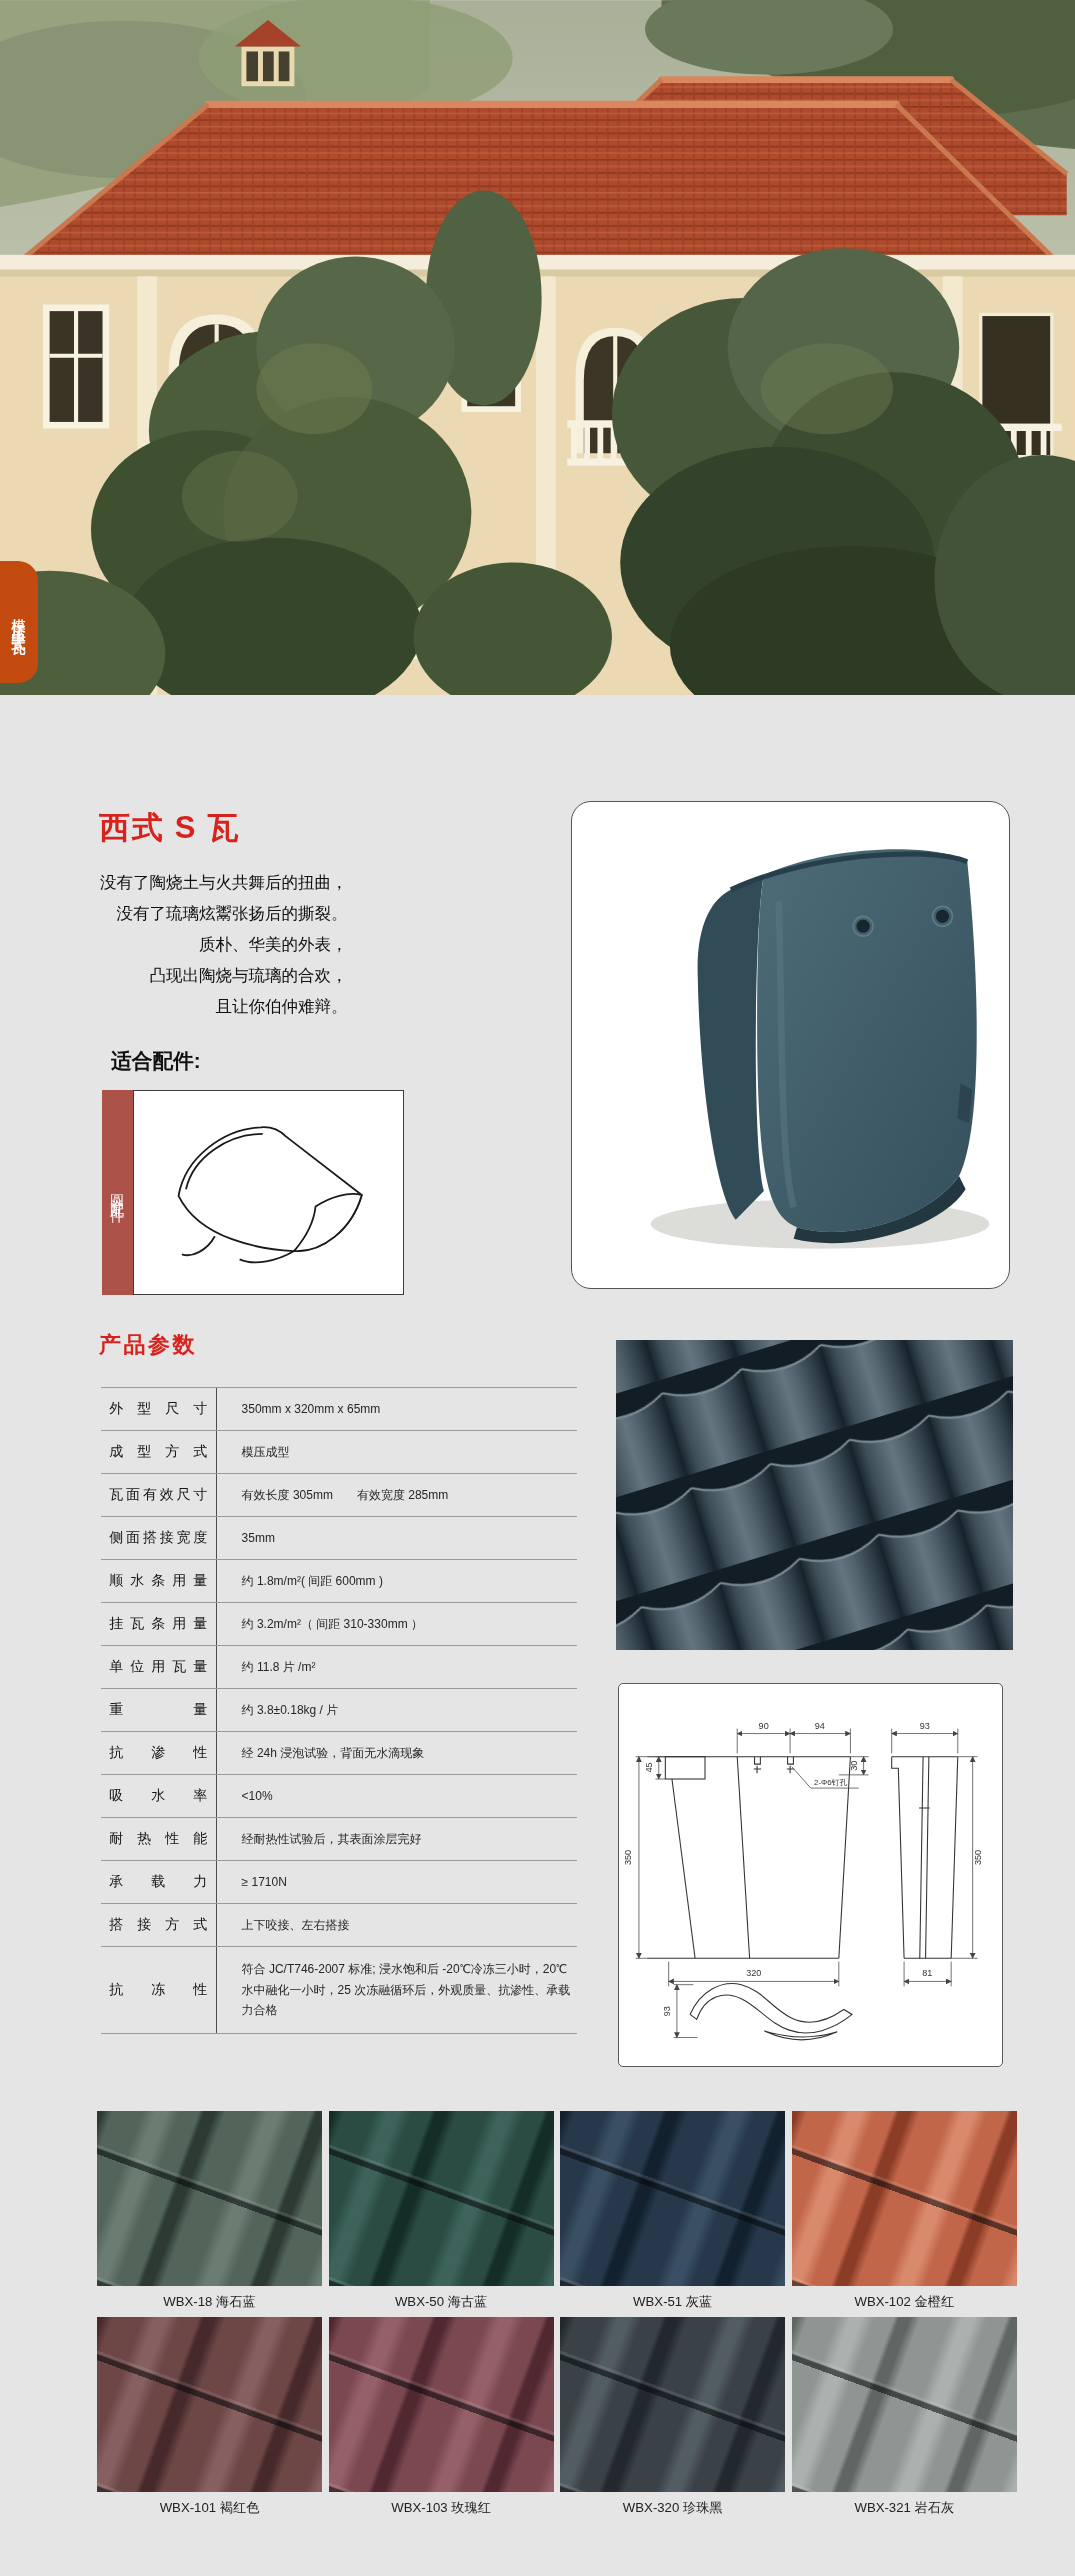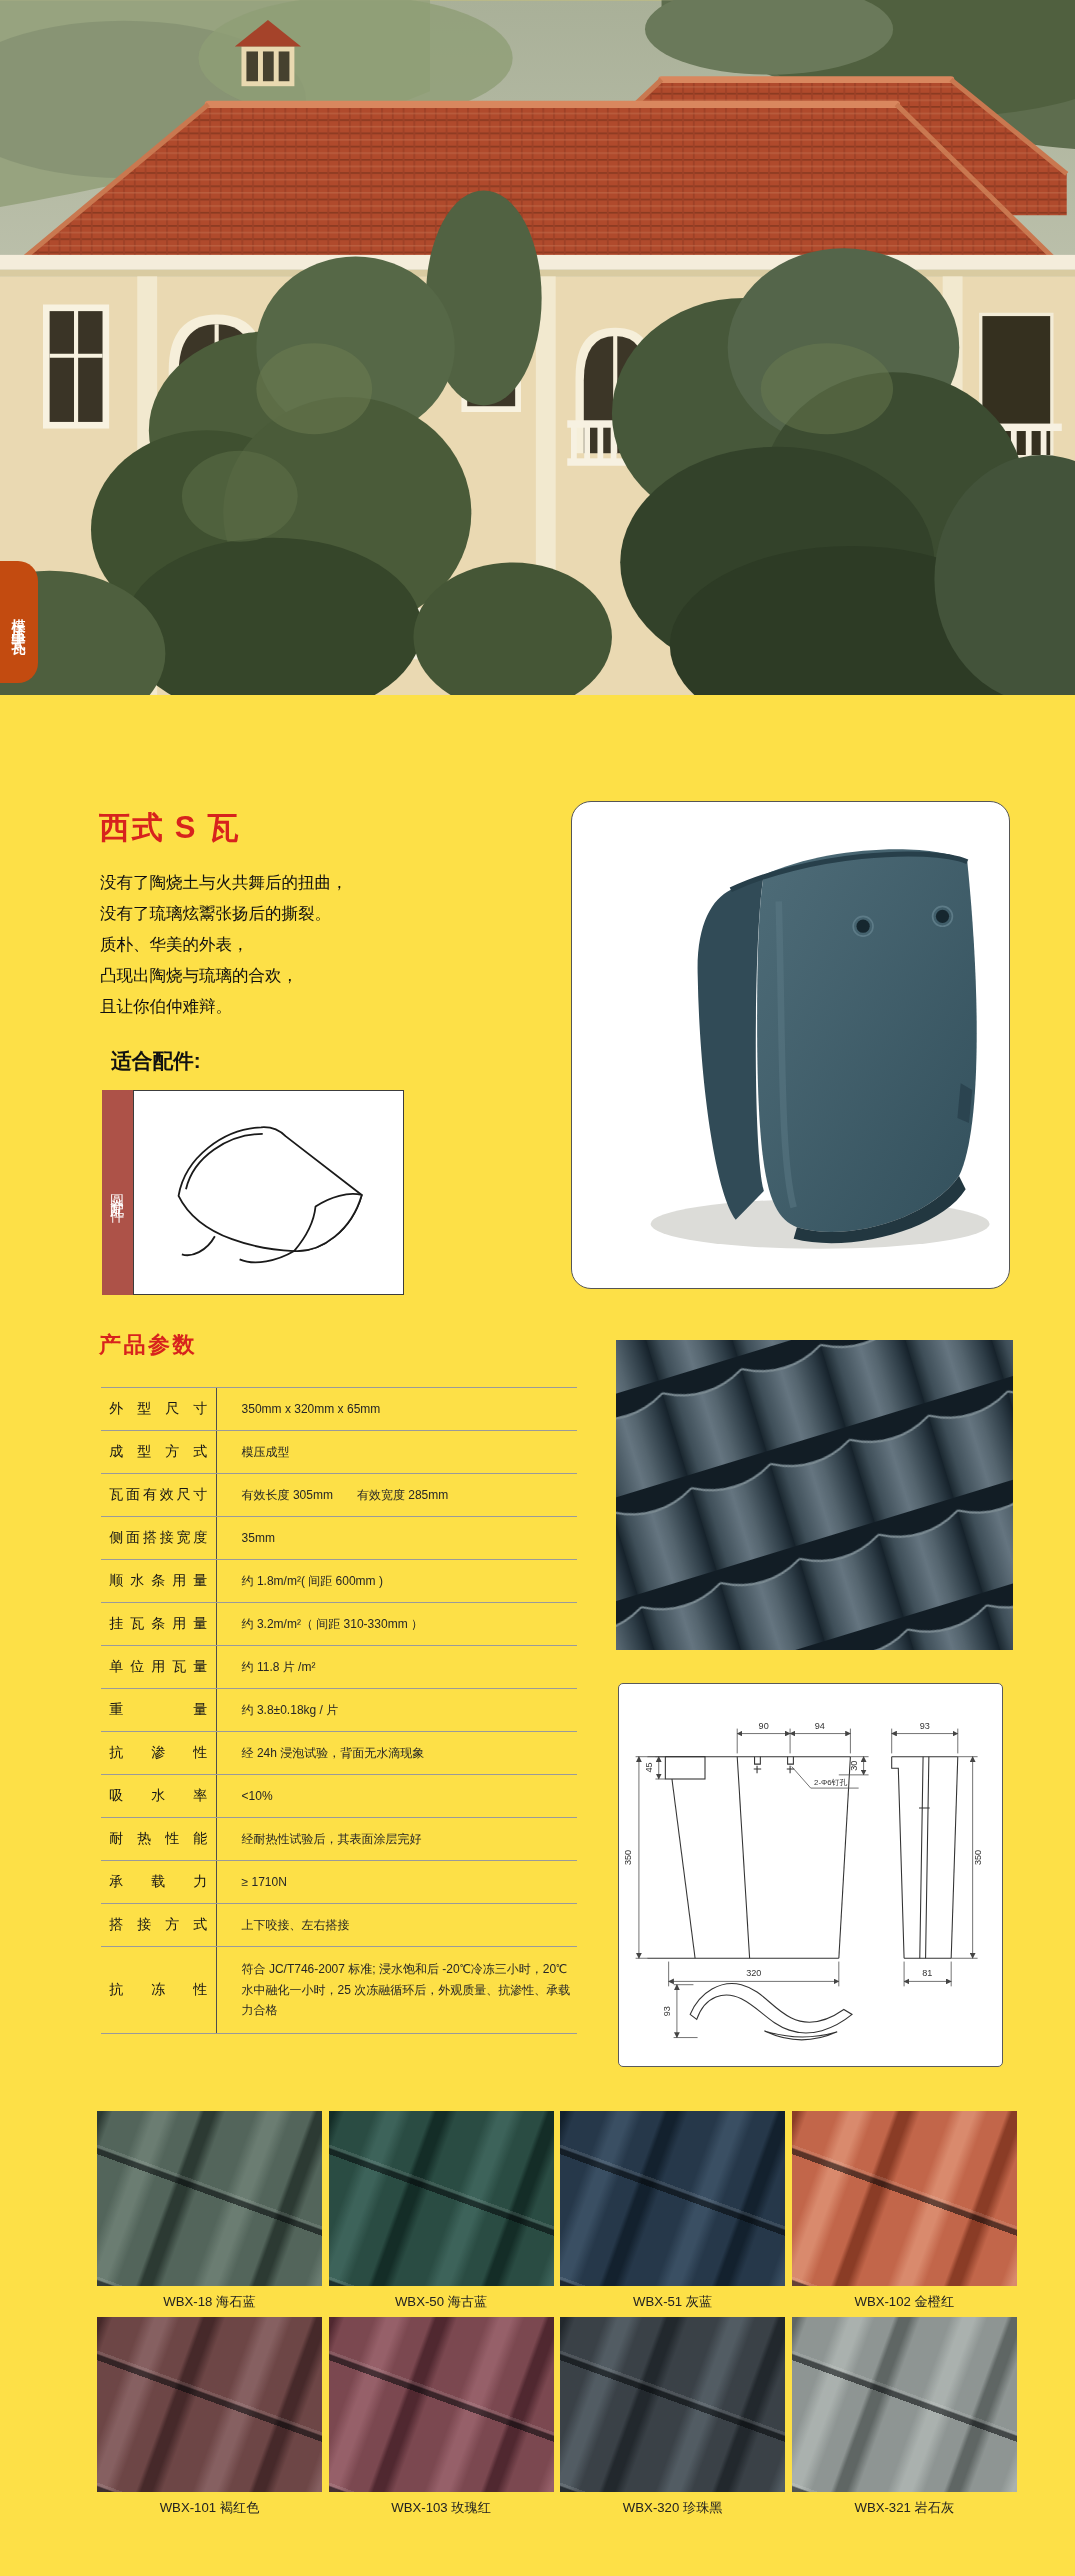--- a/index.html
+++ b/index.html
@@ -1,24 +1,24 @@
 <!DOCTYPE html>
 <html style="font-size:13.2px"><head>
 <meta charset="utf-8">
 <style>
   html,body{margin:0;padding:0;background:#fff;}
-  .page{position:relative;width:1075px;height:2576px;background:#fde047;overflow:hidden;
+  .page{position:relative;width:1075px;height:2576px;background:#e5e5e5;overflow:hidden;
         font-family:"Liberation Sans",sans-serif;}
   .abs{position:absolute;}
   .hero{left:0;top:0;width:1075px;height:695px;overflow:hidden;}
   .side-tab{left:0;top:561px;width:38px;height:122px;background:#c34b10;
             border-radius:0 20px 20px 0;display:flex;align-items:center;justify-content:center;}
   .side-tab span{writing-mode:vertical-rl;color:#fff;font-size:14px;letter-spacing:5.8px;font-weight:600;}
   .title{left:99px;top:807px;margin:0;font-size:31px;font-weight:700;color:#d7231d;letter-spacing:1.7px;}
-  .desc{left:100px;top:867px;font-family:"DejaVu Serif",serif;font-size:16.5px;line-height:31px;color:#101010;}
+  .desc{left:100px;top:867px;font-family:"DejaVu Serif",serif;font-size:16.5px;line-height:31px;color:#101010;text-align:right;}
   .acc-heading{left:99px;top:1035px;margin:12px;font-size:20.7px;font-weight:700;color:#111;}
   .acc-box{left:102px;top:1090px;width:302px;height:205px;display:flex;}
   .acc-bar{width:31px;background:#ad5248;display:flex;align-items:center;justify-content:center;}
   .acc-bar span{writing-mode:vertical-rl;color:#fff;font-size:14px;letter-spacing:5px;}
   .acc-canvas{flex:1;border:0.8px solid #3c3c3c;background:#fff;}
   .product-photo{left:571px;top:801px;width:437px;height:486px;border:0.8px solid #555;
                  border-radius:20px;background:#fff;overflow:hidden;}
   .params-heading{left:99px;top:1330px;margin:0;font-size:22px;font-weight:700;color:#d7231d;letter-spacing:2.5px;}
   .params-table{left:101px;top:1387px;width:476px;border-bottom:0.8px solid #9a9a9a;}
   .prow{display:flex;height:42px;border-top:0.8px solid #9a9a9a;align-items:stretch;}

